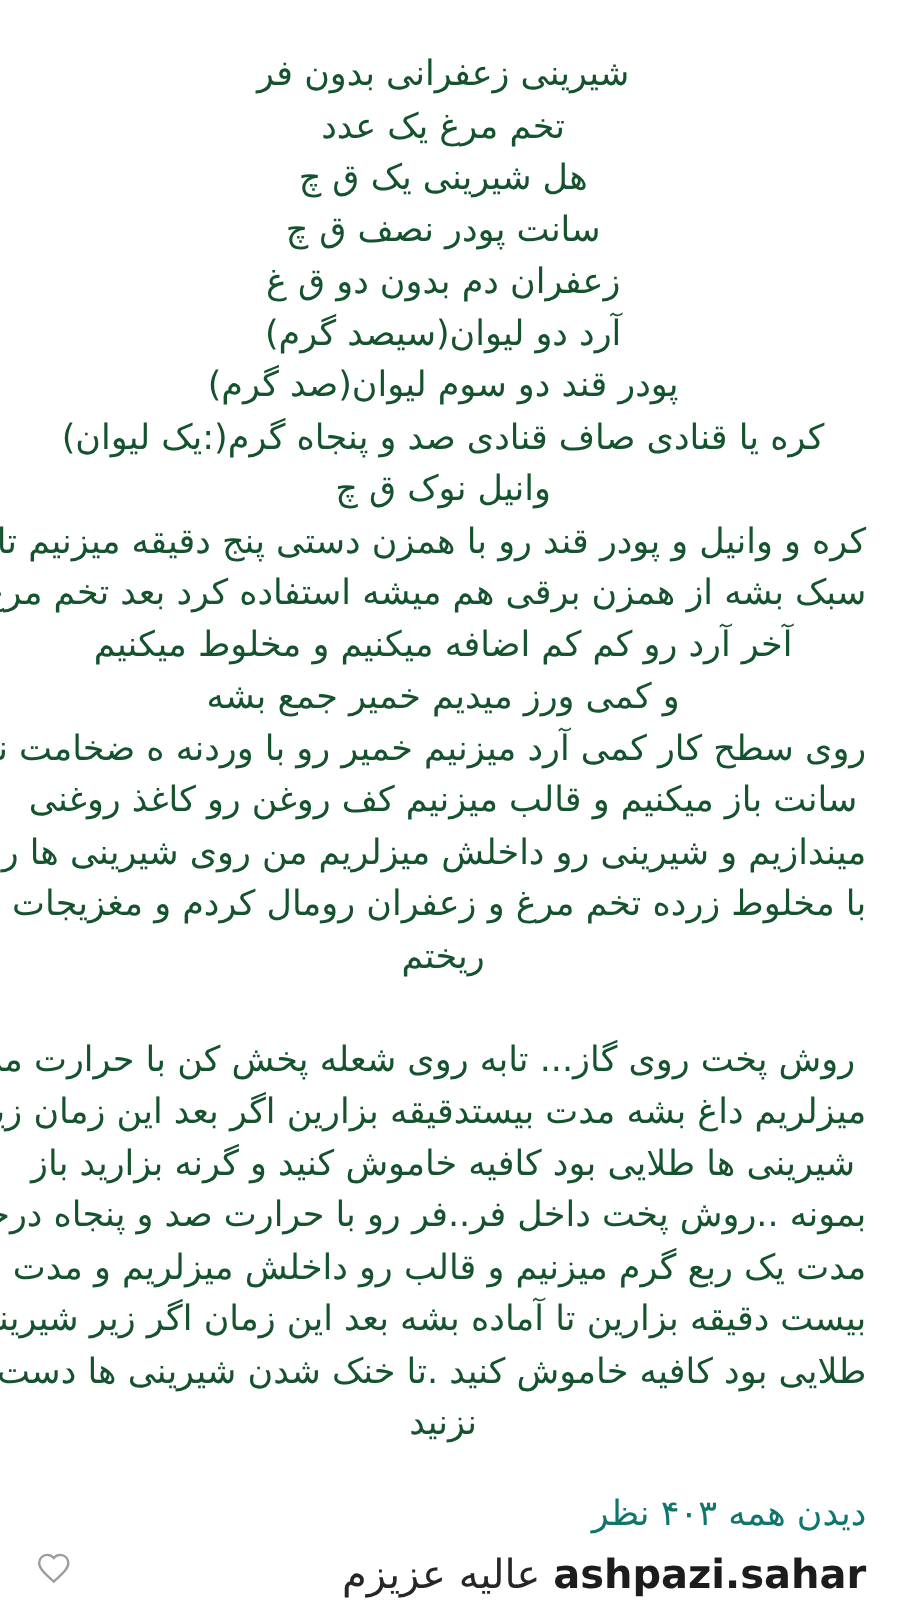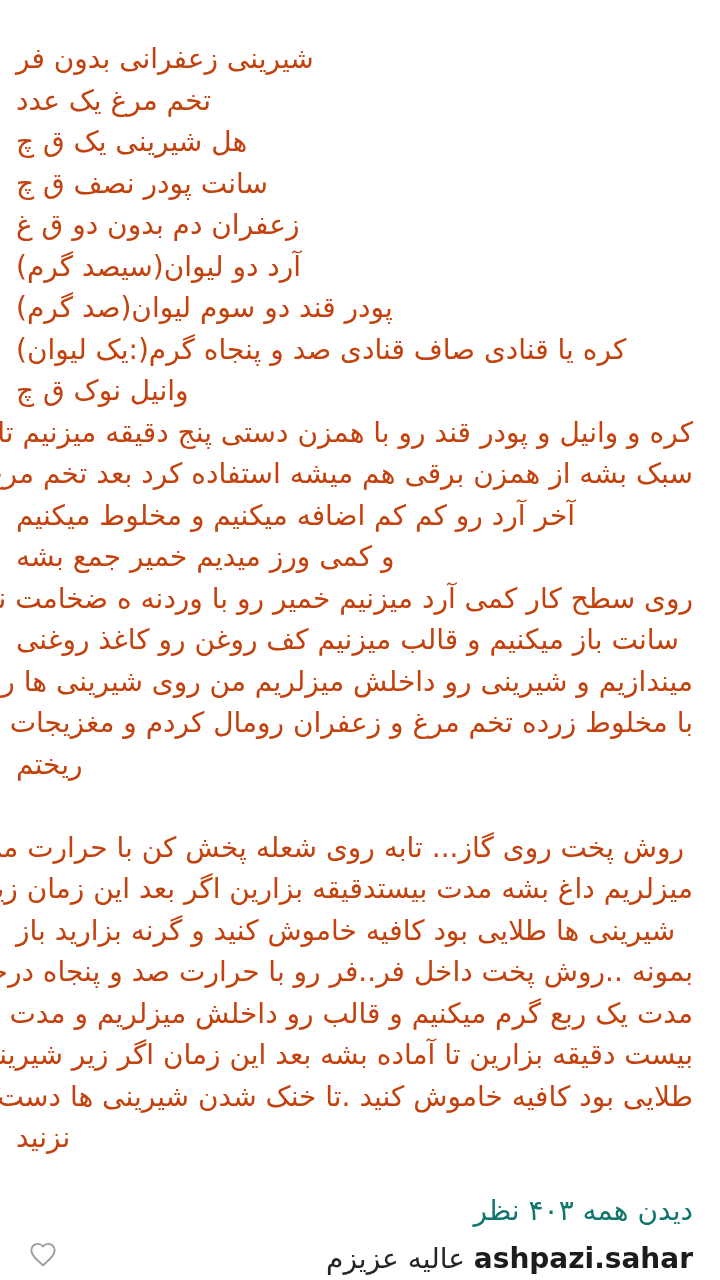--- a/index.html
+++ b/index.html
@@ -8,24 +8,24 @@
     background:#ffffff;
     overflow:hidden;
     position:relative;
     font-family:"DejaVu Sans", sans-serif;
   }
   .screen{position:absolute;inset:0;background:#ffffff;}
   .caption{
     position:absolute;
     top:38px;left:16px;right:27px;
     direction:rtl;
-    text-align:left;
+    text-align:center;
     font-size:28px;
     line-height:41.5px;
-    color:#c2410c;
+    color:#14532d;
   }
   .cap-line{white-space:pre;min-height:41.5px;}
   .view-all{
     position:absolute;
     top:1194px;right:27px;left:27px;
     direction:rtl;
     text-align:right;
     font-size:28px;
     line-height:34px;
     color:#0f766e;
@@ -34,21 +34,21 @@
   .comment-row{
     position:absolute;
     top:1240px;left:0;right:0;
     height:40px;
   }
   .comment-text{
     position:absolute;
     top:0;right:27px;left:80px;
     direction:rtl;
     text-align:right;
-    font-size:28px;
+    font-size:32px;
     line-height:38px;
     color:#262626;
     white-space:nowrap;
   }
   .comment-username{font-weight:700;color:#1c1c1c;}
   .heart-btn{
     position:absolute;
     left:29px;top:2px;
     width:28px;height:26px;
     background:none;border:none;padding:0;margin:0;
@@ -79,21 +79,21 @@
       <div class="cap-line">روی سطح کار کمی آرد میزنیم خمیر رو با وردنه ه ضخامت نیم</div>
       <div class="cap-line">سانت باز میکنیم و قالب میزنیم کف روغن رو کاغذ روغنی</div>
       <div class="cap-line">میندازیم و شیرینی رو داخلش میزلریم من روی شیرینی ها رو</div>
       <div class="cap-line">با مخلوط زرده تخم مرغ و زعفران رومال کردم و مغزیجات</div>
       <div class="cap-line">ریختم</div>
       <div class="cap-line">&nbsp;</div>
       <div class="cap-line"> روش پخت روی گاز... تابه روی شعله پخش کن با حرارت ملایم</div>
       <div class="cap-line">میزلریم داغ بشه مدت بیستدقیقه بزارین اگر بعد این زمان زیر</div>
       <div class="cap-line">شیرینی ها طلایی بود کافیه خاموش کنید و گرنه بزارید باز</div>
       <div class="cap-line">بمونه ..روش پخت داخل فر..فر رو با حرارت صد و پنجاه درجه</div>
-      <div class="cap-line">مدت یک ربع گرم میکنیم و قالب رو داخلش میزلریم و مدت</div>
+      <div class="cap-line">مدت یک ربع گرم میزنیم و قالب رو داخلش میزلریم و مدت</div>
       <div class="cap-line">بیست دقیقه بزارین تا آماده بشه بعد این زمان اگر زیر شیرینی</div>
       <div class="cap-line">طلایی بود کافیه خاموش کنید .تا خنک شدن شیرینی ها دست</div>
       <div class="cap-line">نزنید</div>
     </div>
 
   <div class="view-all">دیدن همه ۴۰۳ نظر</div>
 
   <div class="comment-row">
     <button class="heart-btn" aria-label="like comment">
       <span>

